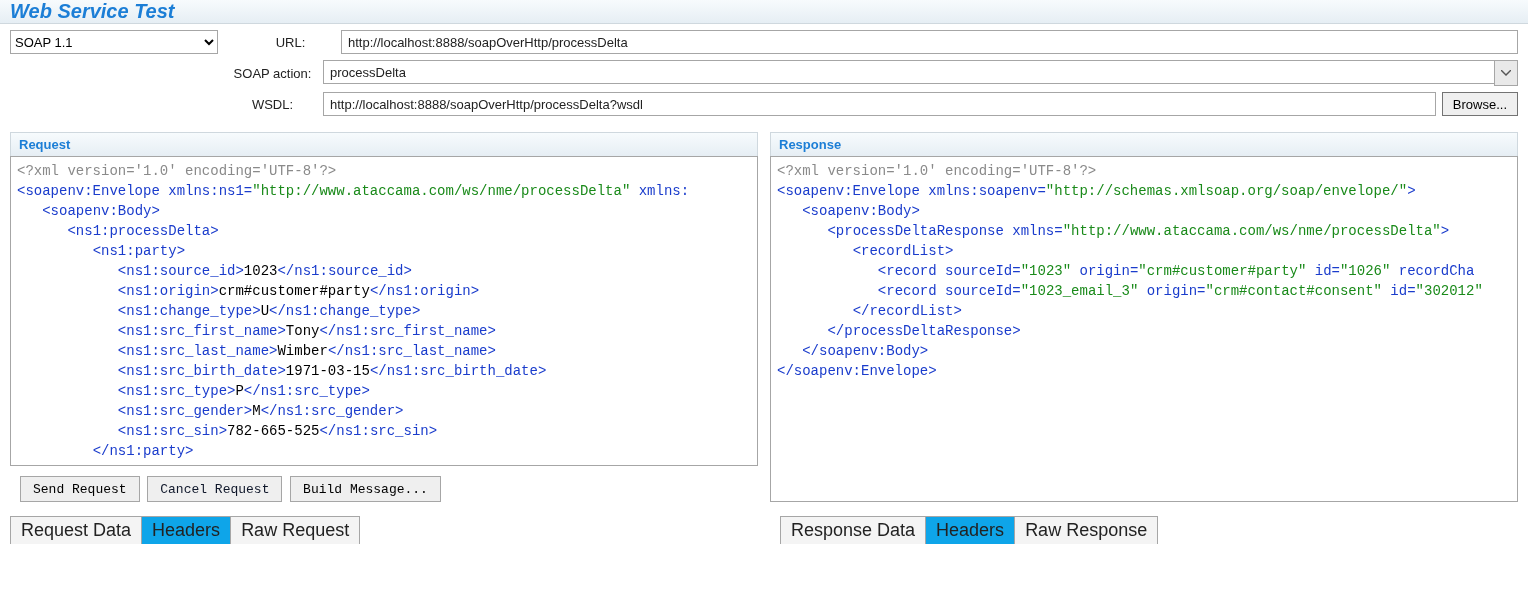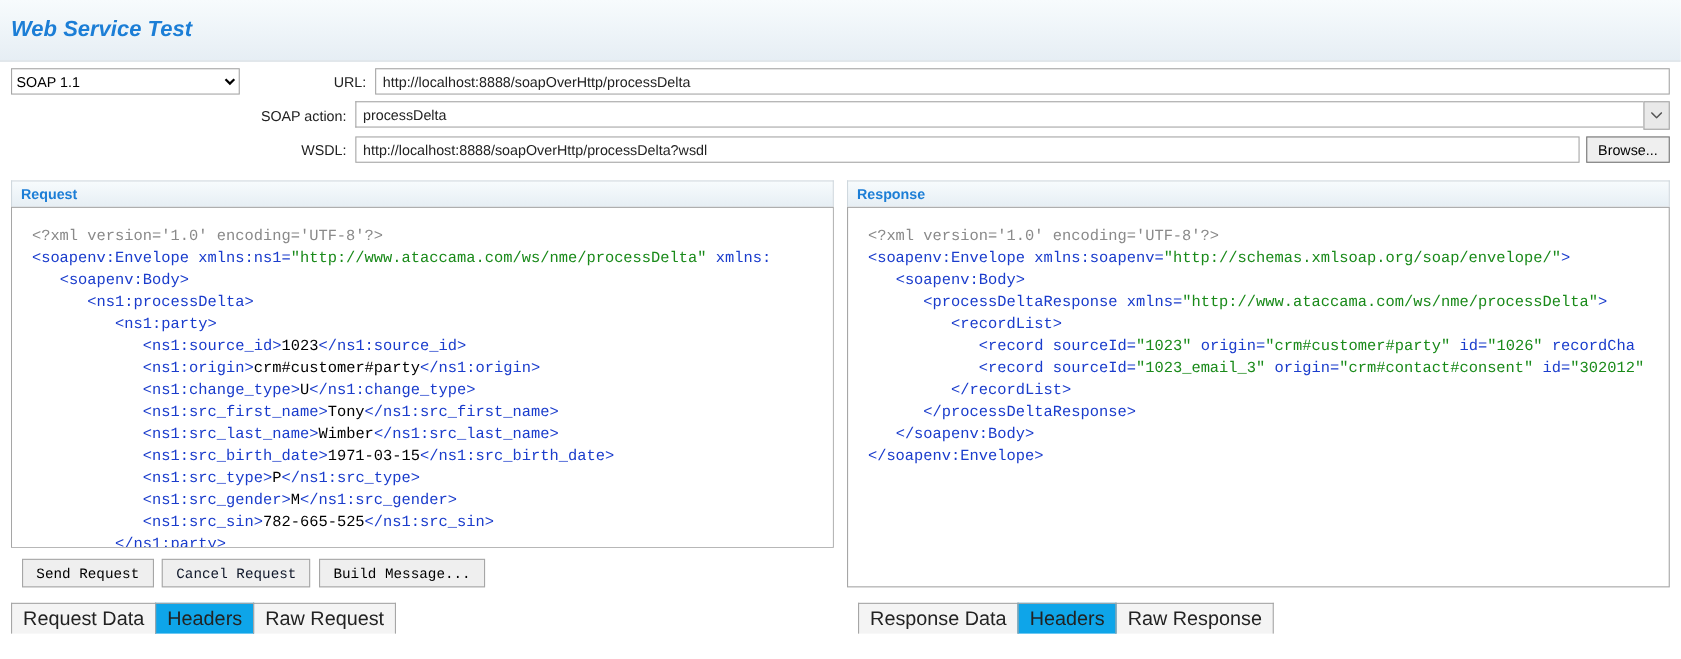--- a/index.html
+++ b/index.html
@@ -1,31 +1,31 @@
 <!DOCTYPE html>
 <html><head>
 <meta charset="utf-8">
 <style>
   html,body{margin:0;padding:0;font-family:"Segoe UI",Tahoma,Arial,sans-serif;font-size:13px;color:#222;background:#fff}
-  .title-bar{background:linear-gradient(to bottom,#f7fbfd,#e6eef4);border-bottom:1px solid #cfd8de;padding:16px 10px}
+  .title-bar{background:linear-gradient(to bottom,#f7fbfd,#e6eef4);border-bottom:1px solid #cfd8de;padding:0 10px}
   .title-bar h1{margin:0;font-size:20px;font-weight:700;color:#1c7ed6;font-style:italic}
   .form-row{display:flex;align-items:center;margin:6px 10px}
-  .form-row .lbl{width:85px;text-align:right;padding-right:8px;margin-left:125px}
+  .form-row .lbl{width:85px;text-align:center;padding-right:8px;margin-left:125px}
   .form-row input[type=text], .form-row .combo-wrap{flex:1}
   select.protocol{width:208px;height:24px;border:1px solid #a6a6a6;background:#fff;font-family:inherit;font-size:13px}
   input[type=text]{height:22px;border:1px solid #a6a6a6;padding:0 6px;font-family:inherit;font-size:13px;background:#fff;color:#222}
   .combo-wrap{display:flex}
   .combo-wrap input{flex:1;border-right:none}
   .combo-btn{width:22px;height:24px;border:1px solid #a6a6a6;background:#e9e9e9;display:flex;align-items:center;justify-content:center;cursor:pointer}
   .browse-btn{height:24px;margin-left:6px;border:1px solid #737373;background:#efefef;padding:0 10px;font-family:inherit;font-size:13px;cursor:pointer}
   .panes{display:flex;gap:12px;padding:10px 10px 0 10px}
   .pane{flex:1;min-width:0}
   .pane-head{background:linear-gradient(to bottom,#f7fbfd,#e6eef4);border:1px solid #cfd8de;border-bottom:none;padding:4px 8px;font-weight:700;color:#1c7ed6}
   .xml-box{height:310px;border:1px solid #a6a6a6;overflow:scroll;background:#fff;box-sizing:border-box}
-  pre.xml{margin:12px;padding:4px 6px;font-family:Consolas,"Courier New",monospace;font-size:14px;line-height:20px;white-space:pre}
+  pre.xml{margin:0;padding:4px 6px;font-family:Consolas,"Courier New",monospace;font-size:14px;line-height:20px;white-space:pre}
   .btn-row{margin:10px}
   button.action{height:26px;border:1px solid #a6a6a6;background:#efefef;padding:0 12px;font-family:Liberation Mono, monospace;font-size:13px;margin-right:4px;cursor:pointer}
   button.action[disabled]{color:#0f172a;cursor:default}
   .tabs{display:flex;margin:4px 10px 6px 10px}
   .tab{border:1px solid #a6a6a6;border-bottom:none;padding:3px 10px;font-size:18px;background:#f4f4f4;margin-right:-1px;cursor:pointer}
   .tab.active{background:#0ea5e9;position:relative;z-index:1}
   .bottom-row{display:flex;gap:12px}
   .bottom-col{flex:1}
   
   .decl{color:#8a8a8a}

